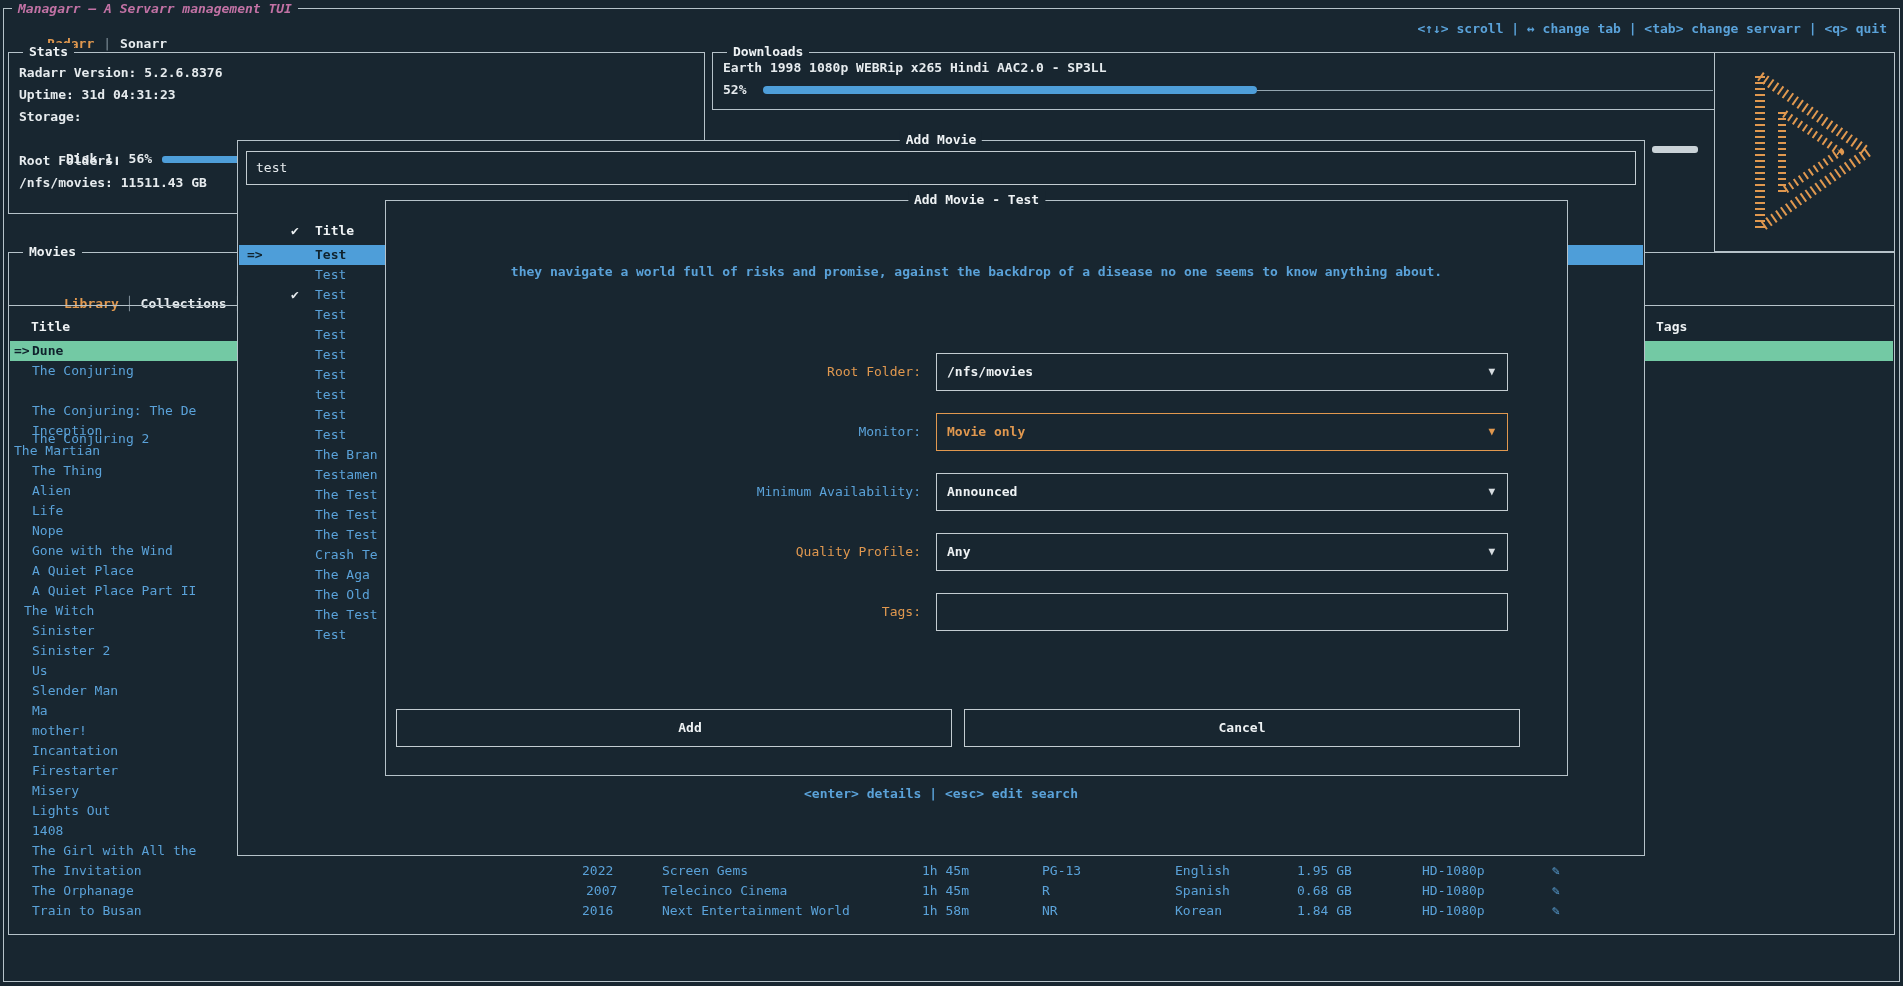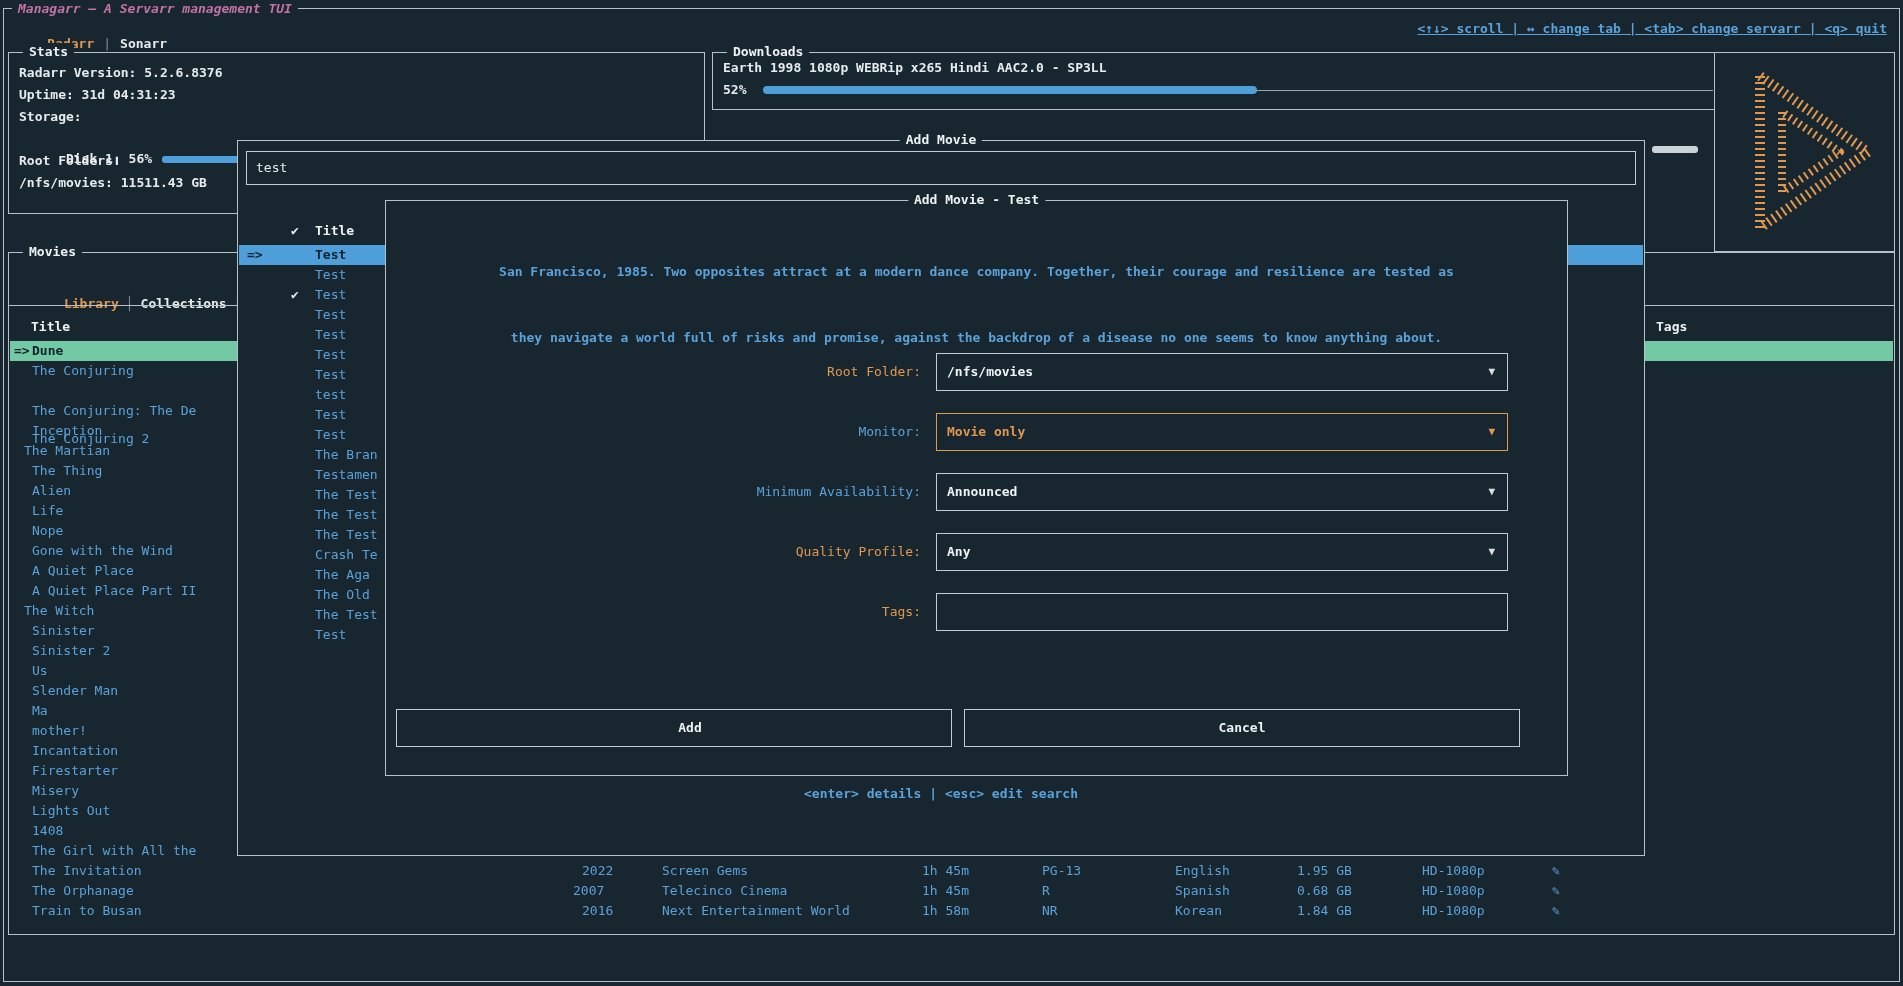--- a/index.html
+++ b/index.html
@@ -13,21 +13,21 @@
     overflow:hidden;
   }
   .screen { position:absolute; inset:0; background:#182630; }
   .outer-border { position:absolute; left:3px; top:8px; right:3px; bottom:4px; border:1px solid #b6c2c9; z-index:1; }
 
   .app-title { position:absolute; left:12px; top:1px; color:#c272a5; font-weight:bold; font-style:italic; background:#182630; padding:0 6px; z-index:6; white-space:pre; }
   .top-tabs { position:absolute; left:16px; top:21px; z-index:6; font-weight:bold; white-space:pre; }
   .top-tabs .sep { color:#7f8f99; margin:0 9px; font-weight:normal; }
   .tab-radarr { color:#e0984f; }
   .tab-sonarr { color:#e6ebee; }
-  .top-help { position:absolute; right:16px; top:21px; color:#5aa2d9; font-weight:bold; z-index:6; white-space:pre;text-decoration:underline; }
+  .top-help { position:absolute; right:16px; top:21px; color:#5aa2d9; font-weight:bold; z-index:6; white-space:pre; }
 
   .panel { position:absolute; background:#182630; border:1px solid #b6c2c9; }
   .panel-title { position:absolute; top:-10px; left:14px; background:#182630; padding:0 6px; font-weight:bold; color:#eef2f4; line-height:18px; white-space:nowrap; }
   .panel-title.centered { left:50%; transform:translateX(-50%); }
 
   
   .stats { left:8px; top:52px; width:697px; height:162px; z-index:12; }
   .stat-line { position:absolute; left:10px; white-space:pre; font-weight:bold; color:#e6ebee; line-height:20px; }
   .disk-bar { display:inline-block; width:80px; height:7px; background:#4e9ed9; border-radius:3px; margin-left:10px; vertical-align:middle; }
 
@@ -156,21 +156,21 @@
         <div class="lib-row" style="top: 40px;">
           <span class="cell" style="left: 22px; margin-top: 48px;">The Conjuring 2</span>
         </div>
         <div class="lib-row" style="top: 60px;">
           <span class="cell" style="left: 22px;">The Conjuring: The De</span>
         </div>
         <div class="lib-row" style="top: 80px;">
           <span class="cell" style="left: 22px;">Inception</span>
         </div>
         <div class="lib-row" style="top: 100px;">
-          <span class="cell" style="left: 14px;">The Martian</span>
+          <span class="cell" style="left: 4px;">The Martian</span>
         </div>
         <div class="lib-row" style="top: 120px;">
           <span class="cell" style="left: 22px;">The Thing</span>
         </div>
         <div class="lib-row" style="top: 140px;">
           <span class="cell" style="left: 22px;">Alien</span>
         </div>
         <div class="lib-row" style="top: 160px;">
           <span class="cell" style="left: 22px;">Life</span>
         </div>
@@ -231,21 +231,21 @@
           <span class="cell" style="left: 652px;">Screen Gems</span>
           <span class="cell" style="left: 912px;">1h 45m</span>
           <span class="cell" style="left: 1032px;">PG-13</span>
           <span class="cell" style="left: 1165px;">English</span>
           <span class="cell" style="left: 1287px;">1.95 GB</span>
           <span class="cell" style="left: 1412px;">HD-1080p</span>
           <span class="cell" style="left: 1542px;">✎</span>
         </div>
         <div class="lib-row" style="top: 540px;">
           <span class="cell" style="left: 22px;">The Orphanage</span>
-          <span class="cell" style="left: 563px;">2007</span>
+          <span class="cell" style="left: 576px;">2007</span>
           <span class="cell" style="left: 652px;">Telecinco Cinema</span>
           <span class="cell" style="left: 912px;">1h 45m</span>
           <span class="cell" style="left: 1032px;">R</span>
           <span class="cell" style="left: 1165px;">Spanish</span>
           <span class="cell" style="left: 1287px;">0.68 GB</span>
           <span class="cell" style="left: 1412px;">HD-1080p</span>
           <span class="cell" style="left: 1542px;">✎</span>
         </div>
         <div class="lib-row" style="top: 560px;">
           <span class="cell" style="left: 22px;">Train to Busan</span>
@@ -333,21 +333,20 @@
         <div class="res-row" style="top: 380px;">
           <span class="cell title" style="left: 76px;">Test</span>
         </div>
       </div>
     <div class="addmovie-help">&lt;enter&gt; details | &lt;esc&gt; edit search</div>
   </div>
 
   <div class="panel modal">
     <span class="panel-title centered">Add Movie - Test</span>
     <div class="desc">
-      <div>San Francisco, 1985. Two opposites attract at a modern dance company. Together, their courage and resilience are tested as</div>
       <div>they navigate a world full of risks and promise, against the backdrop of a disease no one seems to know anything about.</div>
     </div>
     <div id="modal-fields">
         <div class="field" style="top: 152px;">
           <span class="field-label" style="color: rgb(224, 152, 79);">Root Folder:</span>
           <div class="control">
             <span class="control-value">/nfs/movies</span>
             <span class="dd-arrow">▼</span>
           </div>
         </div>

